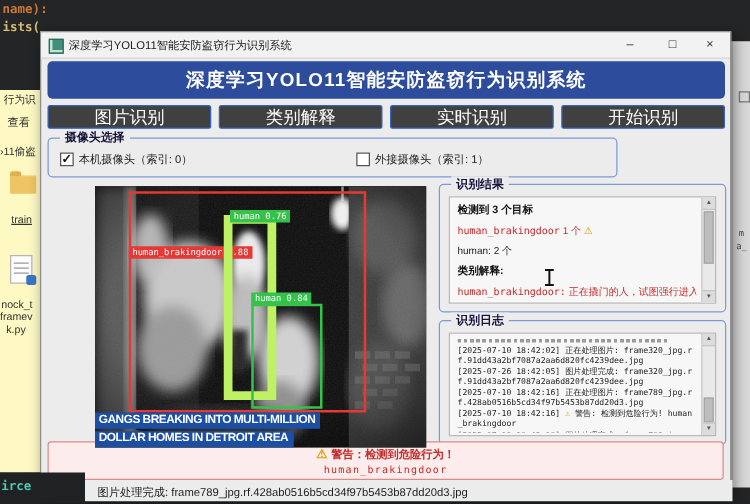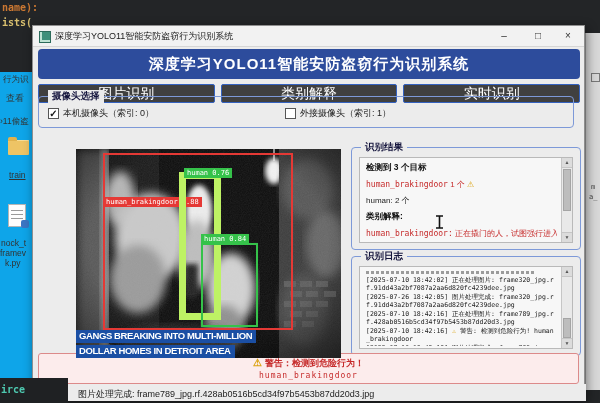--- a/index.html
+++ b/index.html
@@ -4,21 +4,21 @@
 <style>
   html,body{margin:0;padding:0;background:#151618;}
   #screen{position:relative;width:600px;height:403px;overflow:hidden;background:#232527;
     font-family:"Liberation Sans",sans-serif;}
   .abs{position:absolute;}
   
   .code{font-family:"DejaVu Sans Mono",monospace;font-size:10px;font-weight:bold;}
   .code1{color:#cc7832;}
   .code2{color:#d8bf6e;}
   
-  #explorer{left:0;top:72px;width:32px;height:306px;background:#0ea5e9;border-right:3px solid #be185d;overflow:hidden;}
+  #explorer{left:0;top:72px;width:32px;height:306px;background:#fef9c3;border-right:3px solid #be185d;overflow:hidden;}
   #explorer .txt{color:#333;font-size:8.5px;white-space:nowrap;}
   .folder-icon{left:8px;top:68px;width:21px;height:15px;background:#eec465;border-radius:1px;box-shadow:inset 0 1px 0 #f7dd96;}
   .folder-icon:before{content:"";position:absolute;top:-3px;left:0;width:9px;height:4px;background:#e0b24f;border-radius:2px 2px 0 0;}
   .file-icon{left:8px;top:132px;width:16px;height:21px;background:#fdfdfd;border:1px solid #b5b5b5;}
   .file-icon i{position:absolute;left:2px;right:2px;height:1px;background:#9a9a9a;}
   .file-badge{position:absolute;right:-4px;bottom:-2px;width:8px;height:8px;background:#3b76c4;border-radius:2px;}
   
   #rightstrip{left:585px;top:33px;width:15px;height:357px;background:#d8d8d8;border-left:1px solid #9e9e9e;overflow:hidden;}
   #rightstrip .sq{position:absolute;left:5px;top:40px;width:7px;height:7px;border:1px solid #777;}
   #rightstrip .txt{position:absolute;color:#444;font-size:7px;font-family:"DejaVu Sans Mono",monospace;}
@@ -37,21 +37,21 @@
     display:flex;align-items:center;justify-content:center;}
   #banner span{color:#fff;font-weight:bold;font-size:15px;letter-spacing:1px;}
   
   #btnrow{left:5px;top:58px;width:542px;height:19px;display:flex;gap:6px;}
   .blue-btn{flex:1;background:#404040;border:1px solid #3462c0;border-radius:2px;color:#fff;
     font-size:14px;display:flex;align-items:center;justify-content:center;}
   
   .group{border:1px solid #7d99d8;border-radius:4px;box-sizing:border-box;}
   .group .legend{position:absolute;top:-7px;left:9px;background:#ececec;padding:0 4px;
     font-size:9.5px;font-weight:bold;color:#14143c;white-space:nowrap;}
-  #camgroup{left:5px;top:70px;width:536px;height:32px;}
+  #camgroup{left:5px;top:84px;width:456px;height:32px;}
   .cb-row{position:absolute;top:10px;display:flex;align-items:center;gap:4px;}
   .cb-box{width:11px;height:11px;background:#fff;border:1px solid #555;font-size:10px;line-height:10px;
     text-align:center;color:#111;font-weight:bold;box-sizing:border-box;}
   .cb-label{font-size:9px;color:#222;white-space:nowrap;text-align:right;}
   
   #imgarea{left:43px;top:123px;width:265px;height:209px;background:#000;z-index:2;overflow:hidden;}
   .det{position:absolute;box-sizing:border-box;}
   .det .tag{position:absolute;color:#fff;font-family:"DejaVu Sans Mono",monospace;font-size:7px;
     padding:1px 3px;white-space:nowrap;}
   #det-red{left:27px;top:4px;width:190px;height:177px;border:2px solid #e53935;}
@@ -143,20 +143,21 @@
     </div>
 
     <div class="abs" id="banner">
       <span>深度学习YOLO11智能安防盗窃行为识别系统</span>
     </div>
 
     <div class="abs" id="btnrow">
       <div class="blue-btn">图片识别</div>
       <div class="blue-btn">类别解释</div>
       <div class="blue-btn">实时识别</div>
+      <div class="blue-btn">开始识别</div>
     </div>
 
     <div class="abs group" id="camgroup">
       <span class="legend">摄像头选择</span>
       <div class="cb-row" style="left:9px;">
         <span class="cb-box">✓</span>
         <span class="cb-label">本机摄像头（索引: 0）</span>
       </div>
       <div class="cb-row" style="left:246px;">
         <span class="cb-box"></span>

